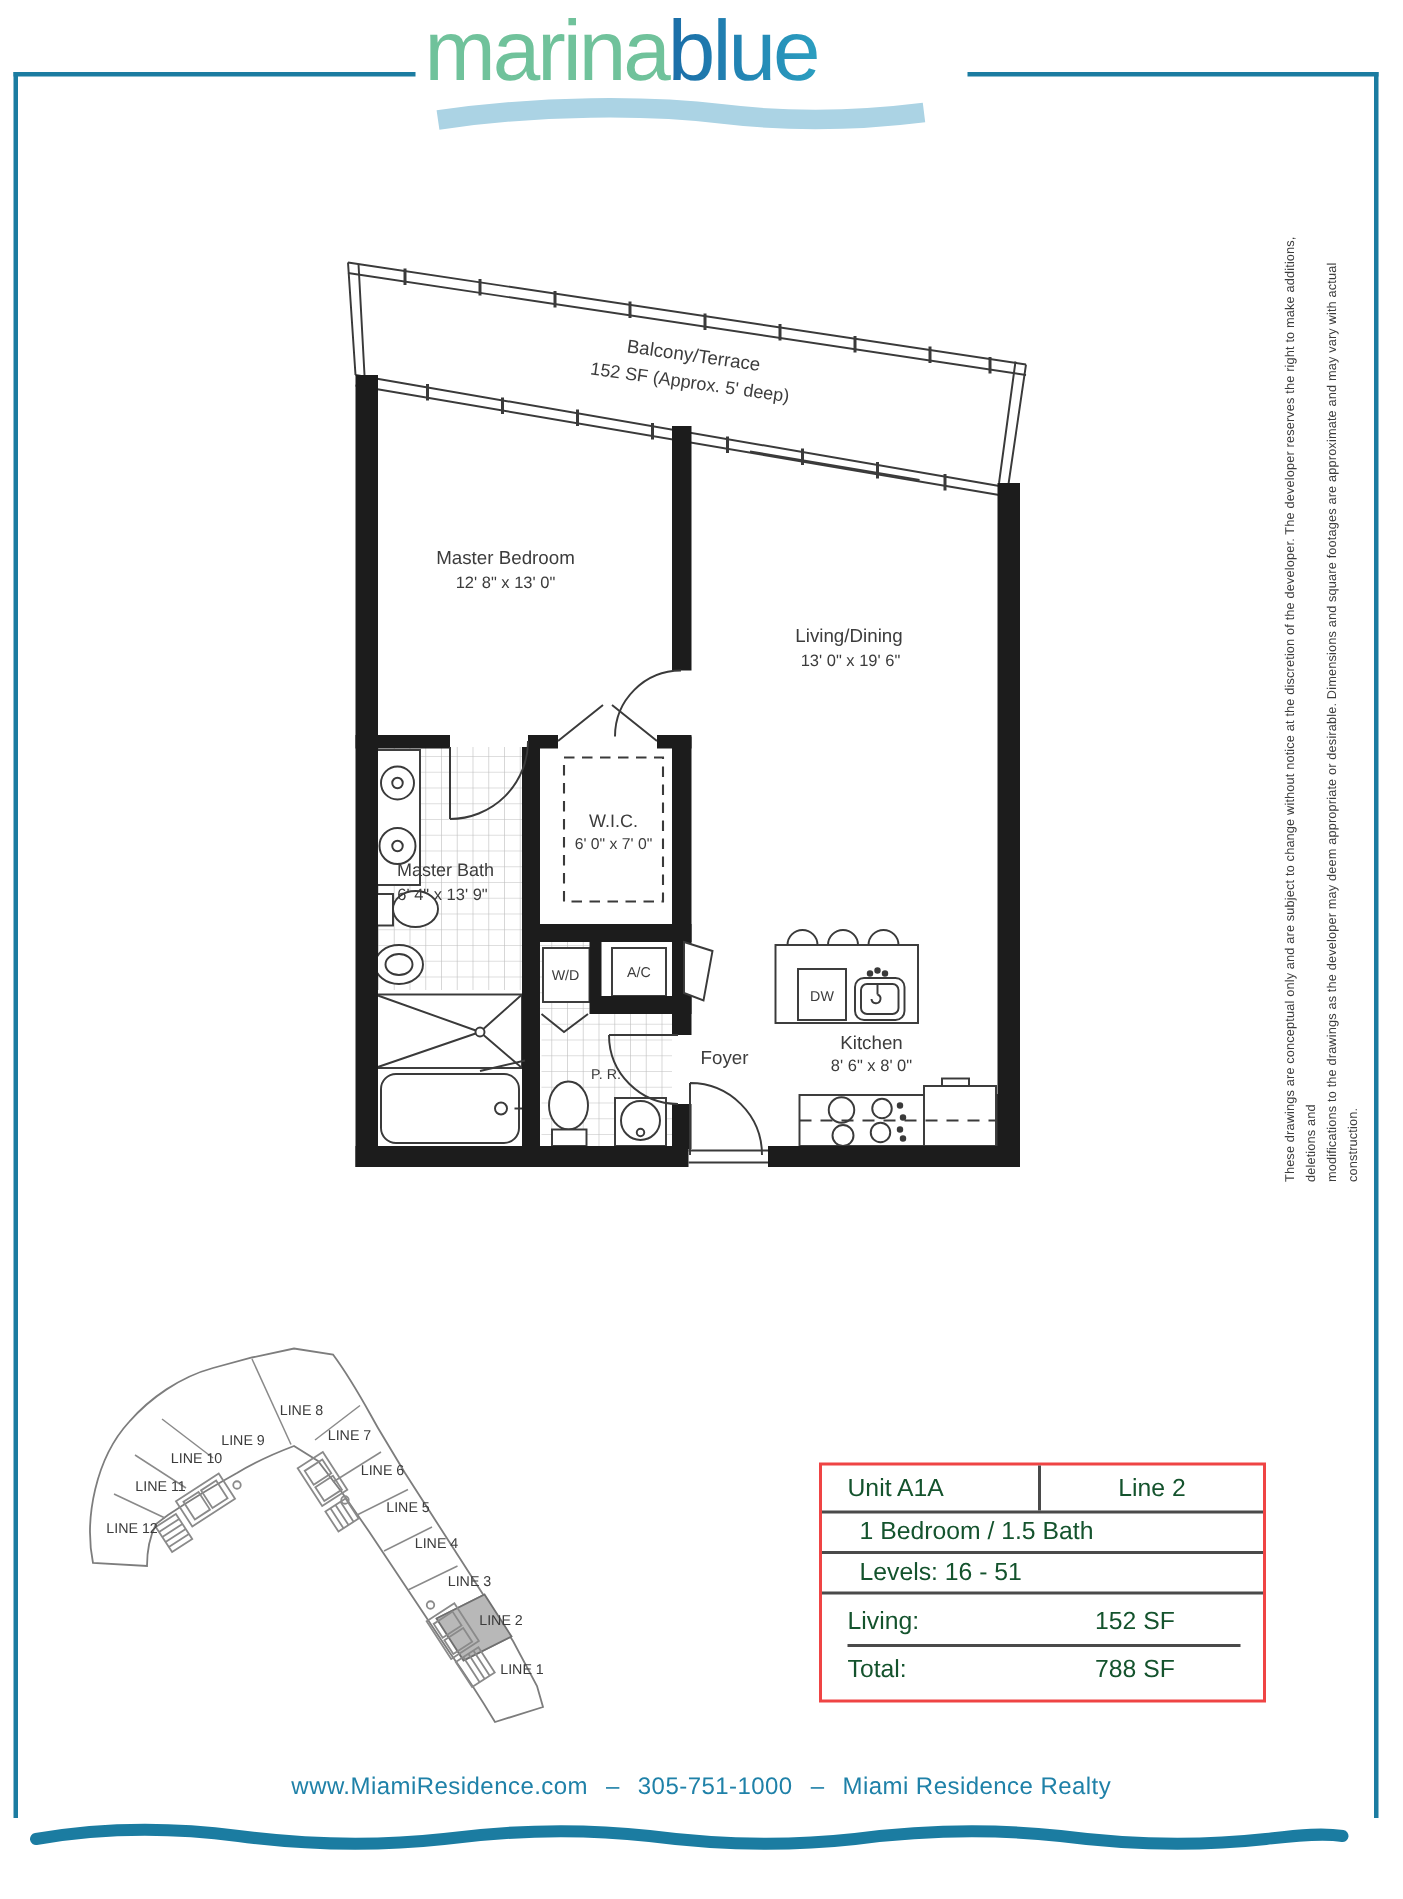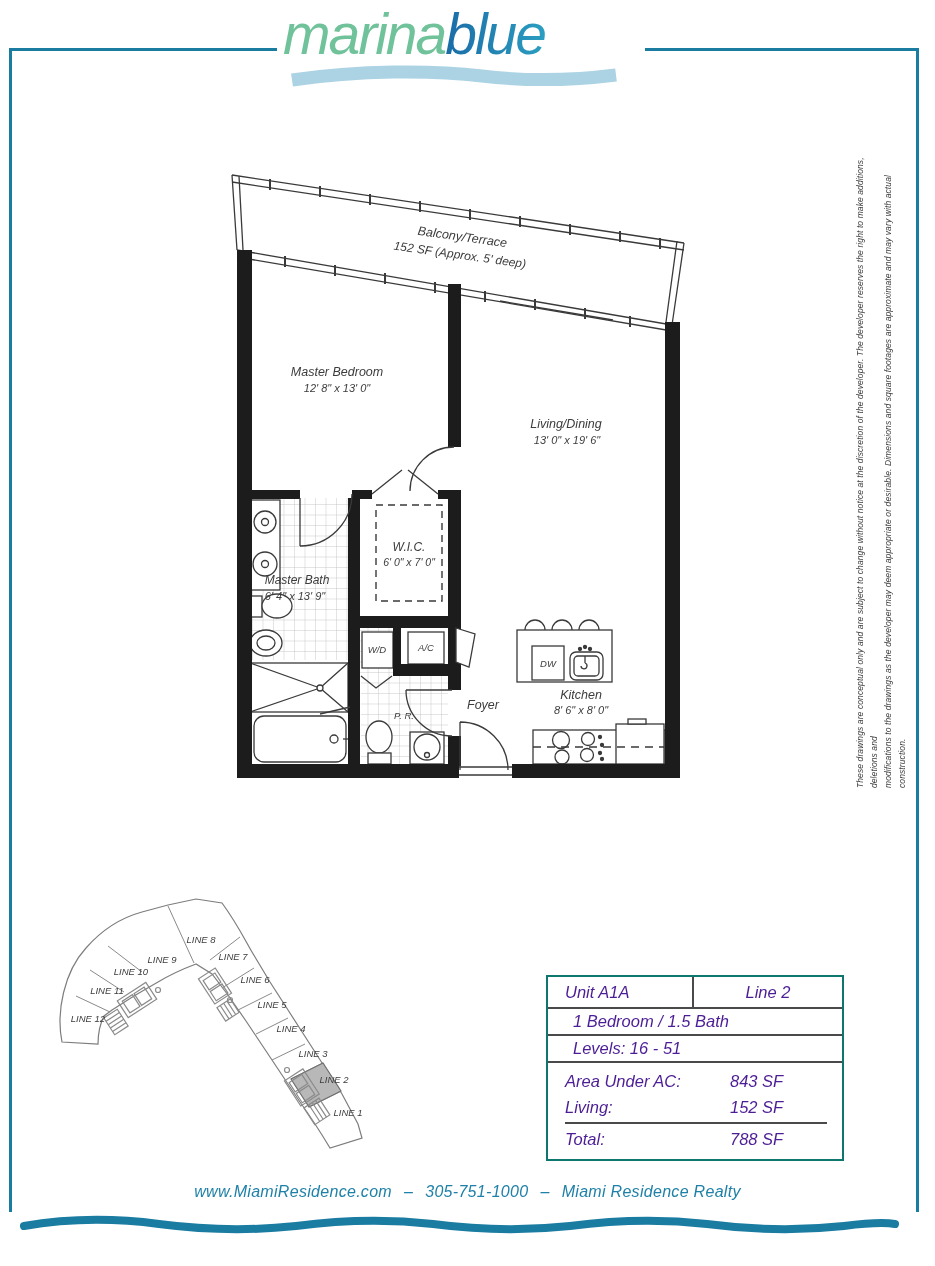--- a/index.html
+++ b/index.html
@@ -1,17 +1,17 @@
 <!DOCTYPE html>
 <html><head>
 <meta charset="utf-8">
 <style>
   * { margin:0; padding:0; box-sizing:border-box; }
   body { background:#fff; font-family:"Liberation Sans", sans-serif; }
-  .page { position:relative; width:935px; height:1266px; background:#fff; overflow:hidden;font-style:italic; }
+  .page { position:relative; width:935px; height:1266px; background:#fff; overflow:hidden; }
 
   
   .frame-line { position:absolute; background:#1b7ca1; }
 
   
   .logo { position:absolute; left:283px; top:6px; white-space:nowrap;
           font-size:57px; letter-spacing:-2px; font-weight:400; line-height:1; }
   .logo .green { color:#70c29b; }
   .logo .blue  { color:#1d74a9;
                  background:linear-gradient(90deg,#1a6ca7,#2b9ec0);
@@ -25,21 +25,21 @@
 
   
   svg text { font-family:"Liberation Sans", sans-serif; fill:#3c3c3c; }
 
   .fp-svg  { position:absolute; left:205px; top:160px; }
   .sp-svg  { position:absolute; left:40px;  top:890px; }
   .decor-svg { position:absolute; left:0; top:0; pointer-events:none; }
 
   
   .unit-table { position:absolute; left:546px; top:975px; width:298px;
-                border:2px solid #0f766e; color:#4c1d95; font-size:16.5px; background:#fff; }
+                border:2px solid #ef4444; color:#14532d; font-size:16.5px; background:#fff; }
   .ut-row { display:flex; align-items:center; border-top:2px solid #4a4a4a; min-height:27px; }
   .ut-row:first-child { border-top:none; }
   .ut-r1 { min-height:30px; }
   .ut-cell-l { flex:0 0 146px; padding-left:17px; align-self:stretch; display:flex; align-items:center;
                border-right:2px solid #4a4a4a; }
   .ut-cell-r { flex:1; text-align:center; }
   .ut-pad { padding-left:25px; }
   .ut-area { display:block; padding:5px 17px 7px 17px; }
   .ut-line { display:flex; align-items:center; min-height:26px; }
   .ut-line .lbl { flex:1; }
@@ -284,24 +284,20 @@
     </div>
     <div class="ut-row">
       <div class="ut-pad">1 Bedroom / 1.5 Bath</div>
     </div>
     <div class="ut-row">
       <div class="ut-pad">Levels: 16 - 51</div>
     </div>
     <div class="ut-row">
       <div class="ut-area">
         <div class="ut-line">
-          <span class="lbl">Area Under AC:</span>
-          <span class="val">843 SF</span>
-        </div>
-        <div class="ut-line">
           <span class="lbl">Living:</span>
           <span class="val">152 SF</span>
         </div>
         <div class="tbl-rule"></div>
         <div class="ut-line">
           <span class="lbl">Total:</span>
           <span class="val">788 SF</span>
         </div>
       </div>
     </div>

